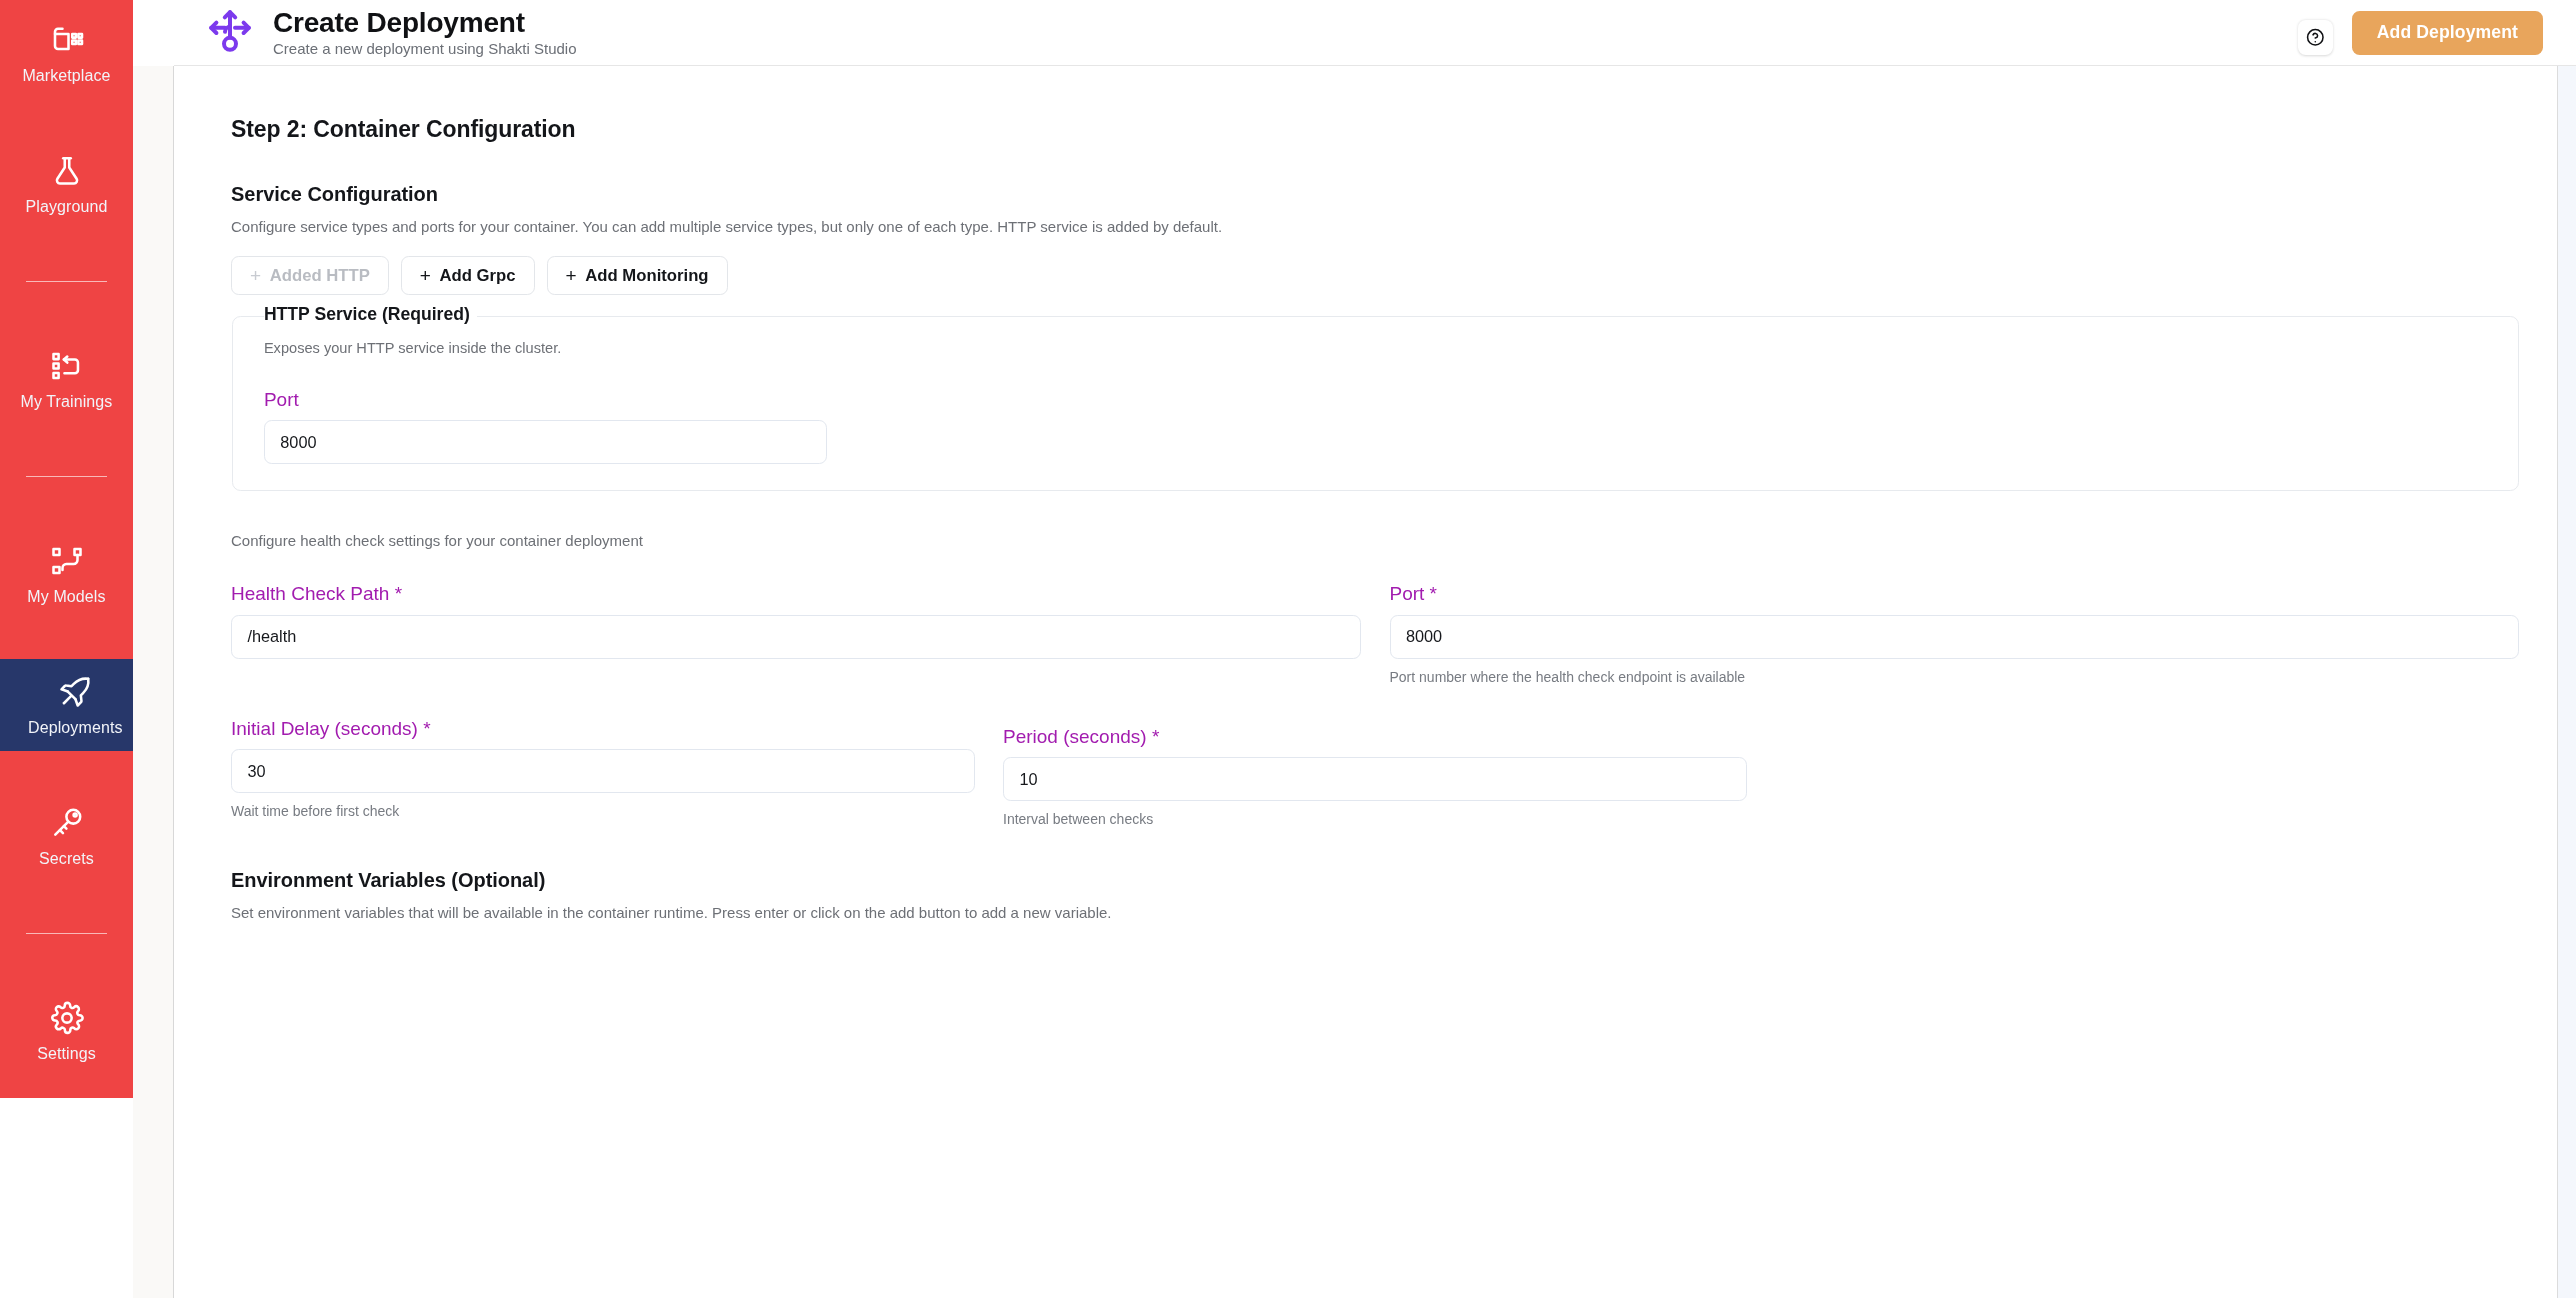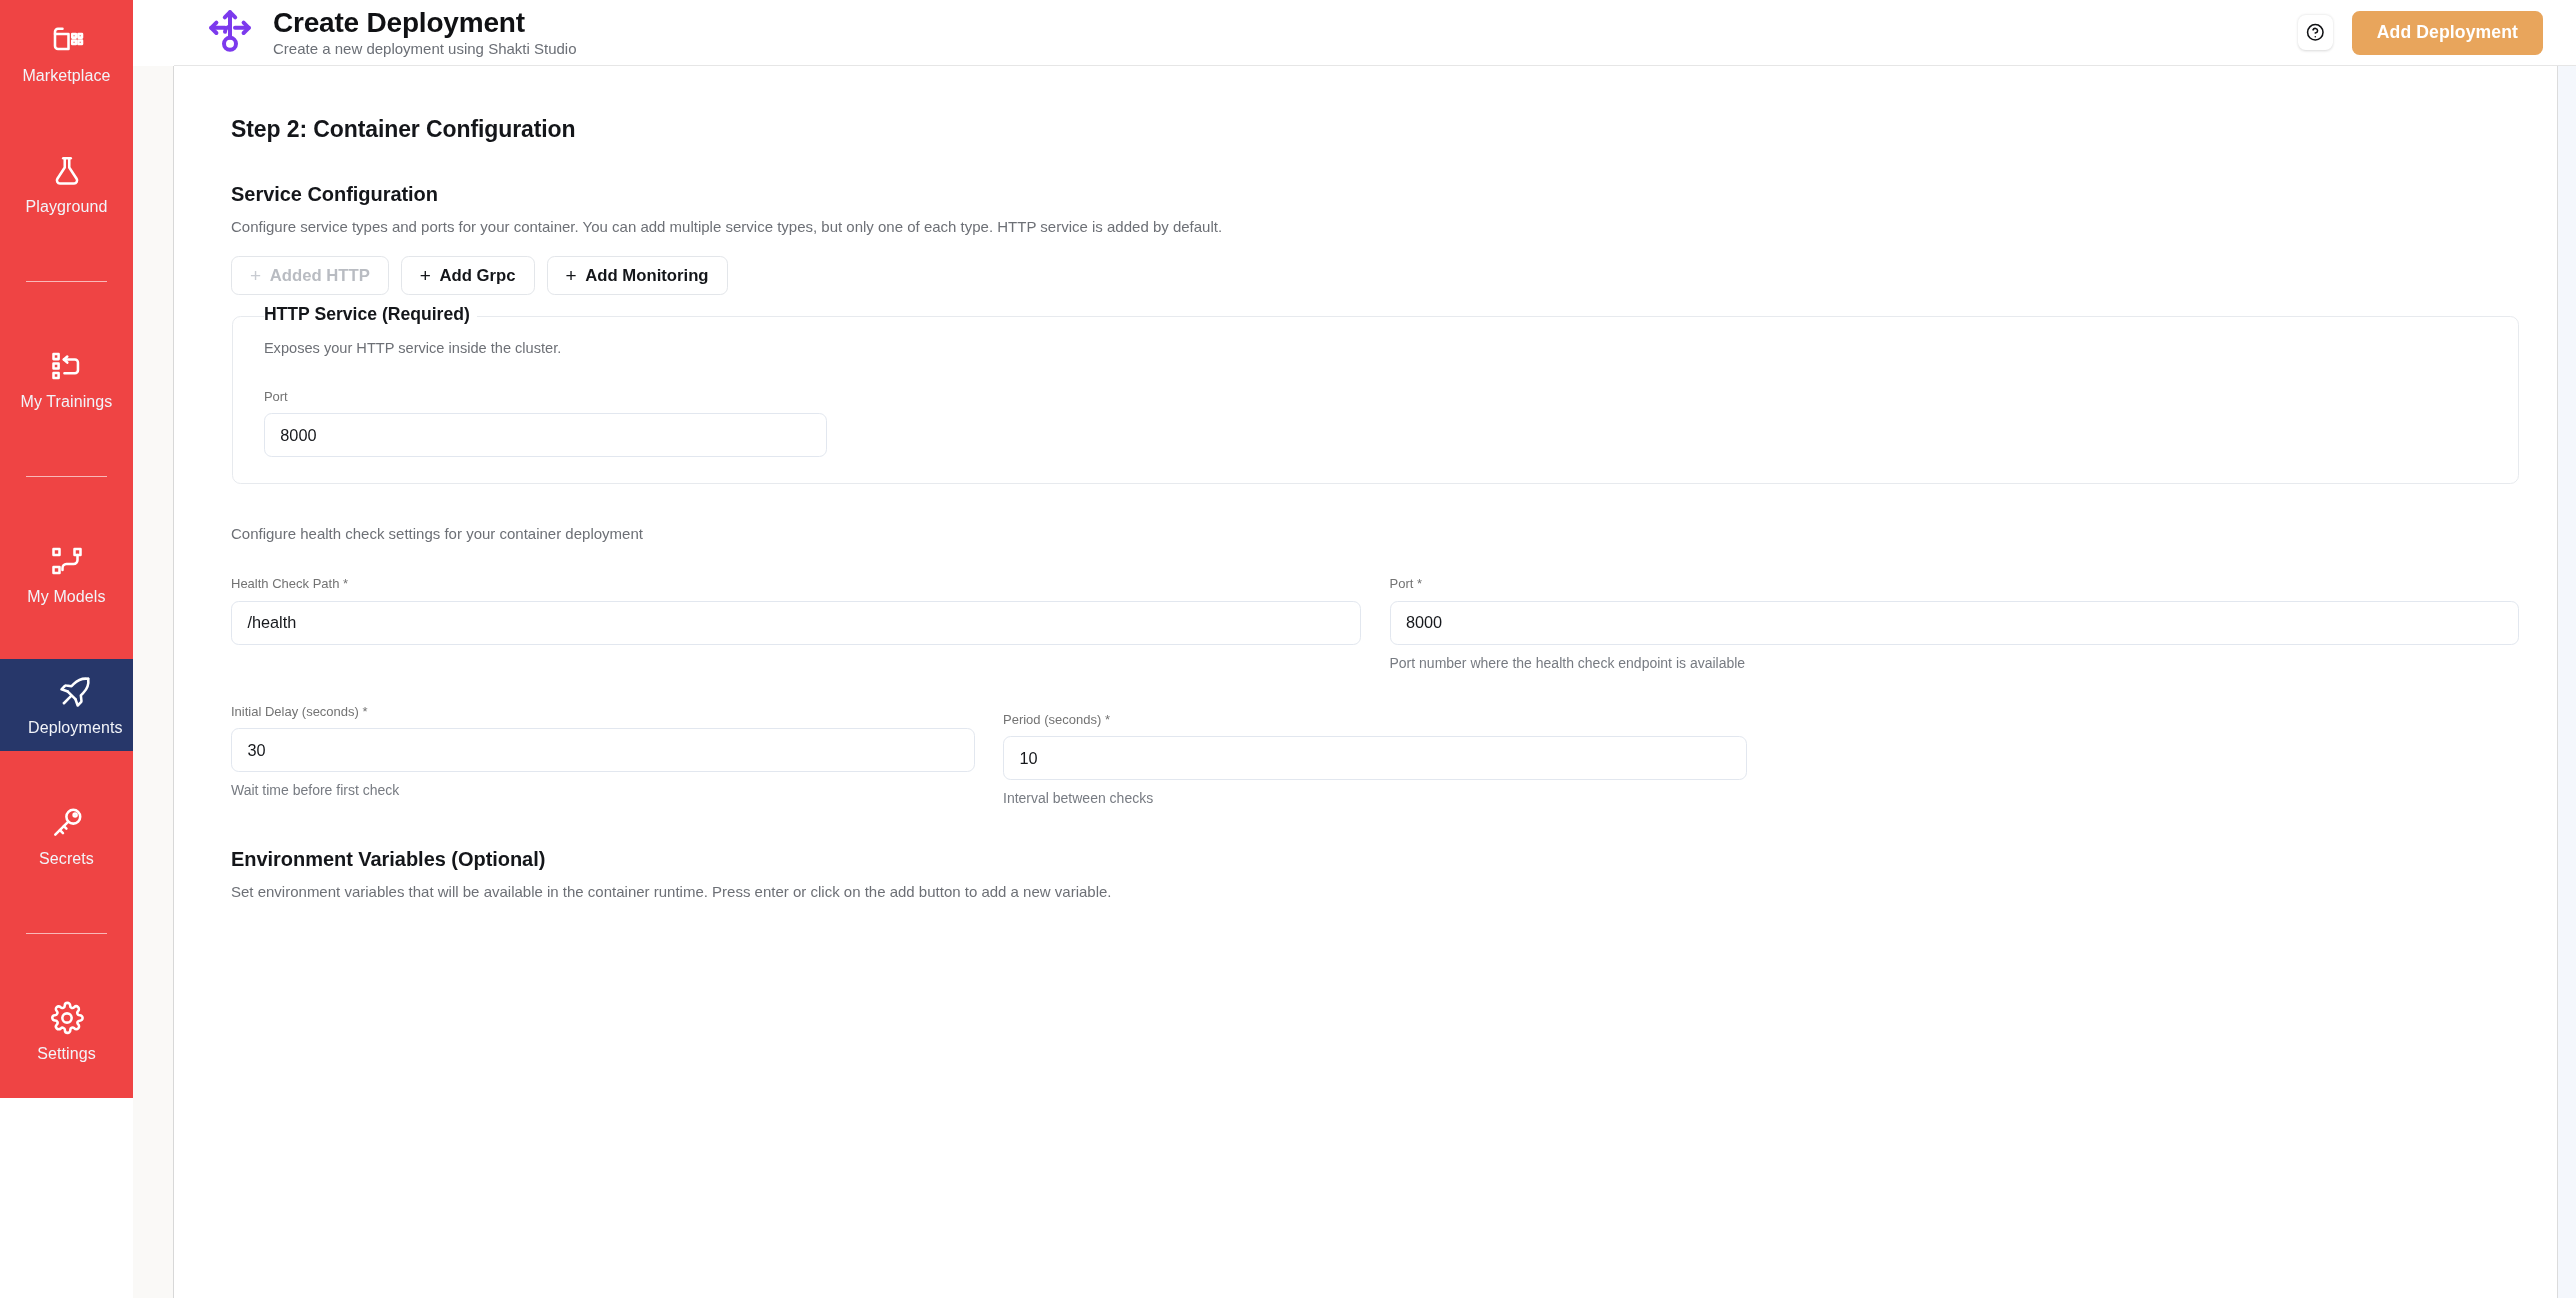--- a/index.html
+++ b/index.html
@@ -97,21 +97,21 @@
     font-weight: 700;
     color: #101114;
     line-height: 1.12;
     letter-spacing: -0.2px;
   }
   .app-subtitle {
     font-size: 15px;
     color: #6b6f76;
     line-height: 1.2;
   }
-  .header-right { margin-left: auto; display: flex; align-items: center; gap: 19px; }
+  .header-right { margin-left: auto; display: flex; align-items: flex-end; gap: 19px; }
   .help-btn {
     width: 35px; height: 35px;
     border-radius: 7.7px;
     background: #ffffff;
     border: none;
     box-shadow: 0 0.9px 2.6px rgba(16,17,20,.16);
     display: flex; align-items: center; justify-content: center;
     cursor: pointer;
     color: #101114;
     padding: 0;
@@ -208,22 +208,22 @@
   }
   .fieldset-desc {
     font-size: 14.6px;
     color: #6d7076;
     line-height: 1.3;
   }
 
   .field { margin-top: 31px; }
   .field-label {
     display: block;
-    font-size: 13px;
-    color: #737373;
+    font-size: 19px;
+    color: #a21caf;
     margin-bottom: 9.4px;
   }
   .input {
     display: block;
     width: 100%;
     height: 44px;
     border: 0.9px solid #e2e7ef;
     border-radius: 7.7px;
     background: #ffffff;
     padding: 0 15.4px;

